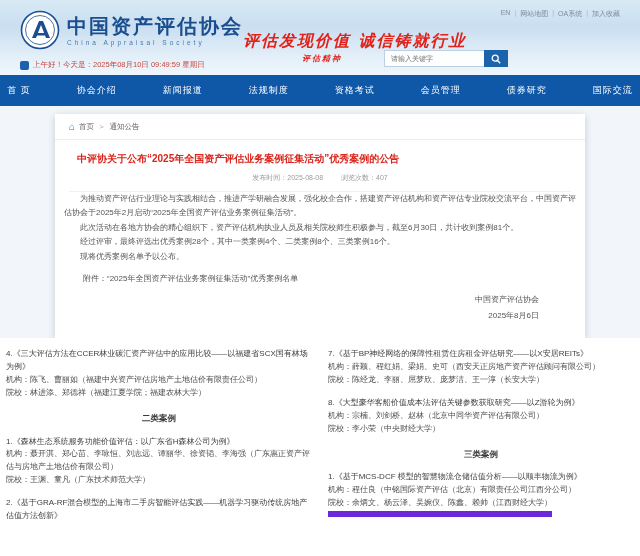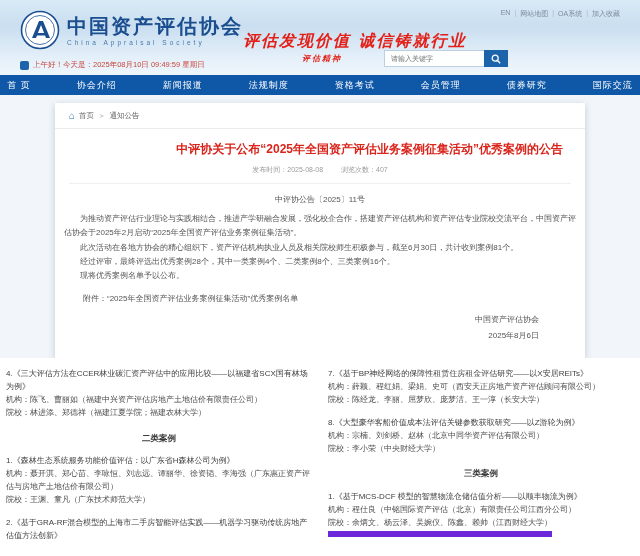--- a/index.html
+++ b/index.html
@@ -22,29 +22,29 @@
   .org-cn{font-family:"Liberation Serif","DejaVu Serif",serif;font-weight:bold;font-size:20px;letter-spacing:2px;color:#1a4e8f;line-height:22px;}
   .org-en{font-size:6.5px;letter-spacing:3px;color:#4a79ab;margin-top:2px;}
   .slogan{position:absolute;left:243px;top:31px;color:#e32119;font-family:"DejaVu Serif",serif;font-style:italic;font-weight:bold;font-size:16px;letter-spacing:2px;white-space:nowrap;}
   .slogan-sub{position:absolute;left:302px;top:53px;color:#e32119;font-family:"DejaVu Serif",serif;font-style:italic;font-weight:bold;font-size:8px;letter-spacing:2px;}
   .search{position:absolute;right:132px;top:50px;display:flex;height:23px;}
   .search input{width:100px;height:17px;box-sizing:border-box;border:1px solid #bcd0e2;border-right:none;background:#fdfefe;font-size:7px;color:#555;padding:0 6px;outline:none;}
   .search button{width:24px;height:17px;border:none;background:#1b63ab;color:#fff;cursor:pointer;display:flex;align-items:center;justify-content:center;padding:0;}
   .date-bar{position:absolute;left:20px;bottom:5px;display:flex;align-items:center;gap:4px;font-size:7.5px;color:#c8463c;text-align:right;}
   .date-ico{width:9px;height:9px;background:#1b63ab;border-radius:2px;flex:0 0 auto;}
   
-  .nav{height:20px;background:#0f57a7;display:flex;align-items:center;justify-content:center;gap:46px;}
+  .nav{height:31px;background:#0f57a7;display:flex;align-items:center;justify-content:center;gap:46px;}
   .nav a{color:#fff;font-size:9px;text-decoration:none;letter-spacing:1px;white-space:nowrap;}
   
   .page-bg{background:#f2f6fa;padding:8px 0 0;}
   .card{width:530px;margin:0 auto;background:#fff;box-shadow:0 2px 7px rgba(110,135,160,.4);}
   .breadcrumb{display:flex;align-items:center;gap:4px;height:25px;padding:0 14px;border-bottom:1px solid #ececec;font-size:7.5px;color:#666;}
   .bc-home-ico{color:#2f6db3;font-size:10px;line-height:10px;}
   .bc-sep{color:#999;}
-  .art-title{text-align:right;color:#d9251c;font-weight:bold;font-size:12px;margin:12px 22px 7px;line-height:1.4;}
+  .art-title{text-align:left;color:#d9251c;font-weight:bold;font-size:10px;margin:12px 22px 7px;line-height:1.4;}
   .art-meta{text-align:center;font-size:7px;color:#9b9b9b;padding-bottom:8px;margin:0 14px;border-bottom:1px solid #f0f0f0;}
   .art-meta span{margin:0 8px;}
   .doc-no{text-align:center;font-size:8px;color:#555;margin:10px 0 7px;}
   .art-body{padding:0 9px;font-size:8px;color:#555;line-height:1.8;}
   .art-body p{margin:0;text-indent:2em;text-align:justify;}
   .attach{padding:0 12px;font-size:8px;color:#555;text-indent:2em;margin-top:9px;}
   .sign{text-align:right;padding:8px 46px 14px 0;font-size:8px;color:#555;line-height:2;}
   
   .cases{display:flex;gap:16px;padding:10px 6px 0 6px;background:#fff;}
   .col{flex:1;font-size:8px;color:#4d4d4d;line-height:1.62;}
@@ -119,21 +119,20 @@
       <span class="bc-sep">＞</span>
       <span>通知公告</span>
     </div>
 
     <div class="art-title">中评协关于公布“2025年全国资产评估业务案例征集活动”优秀案例的公告</div>
     <div class="art-meta">
       <span>发布时间：2025-08-08</span>
       <span>浏览次数：407</span>
     </div>
 
-    <div class="doc-no">中评协公告〔2025〕11号</div>
 
     <div class="art-body">
       <p>为推动资产评估行业理论与实践相结合，推进产学研融合发展，强化校企合作，搭建资产评估机构和资产评估专业院校交流平台，中国资产评估协会于2025年2月启动“2025年全国资产评估业务案例征集活动”。</p>
       <p>此次活动在各地方协会的精心组织下，资产评估机构执业人员及相关院校师生积极参与，截至6月30日，共计收到案例81个。</p>
       <p>经过评审，最终评选出优秀案例28个，其中一类案例4个、二类案例8个、三类案例16个。</p>
       <p>现将优秀案例名单予以公布。</p>
     </div>
 
     <div class="attach">附件：“2025年全国资产评估业务案例征集活动”优秀案例名单</div>
 

